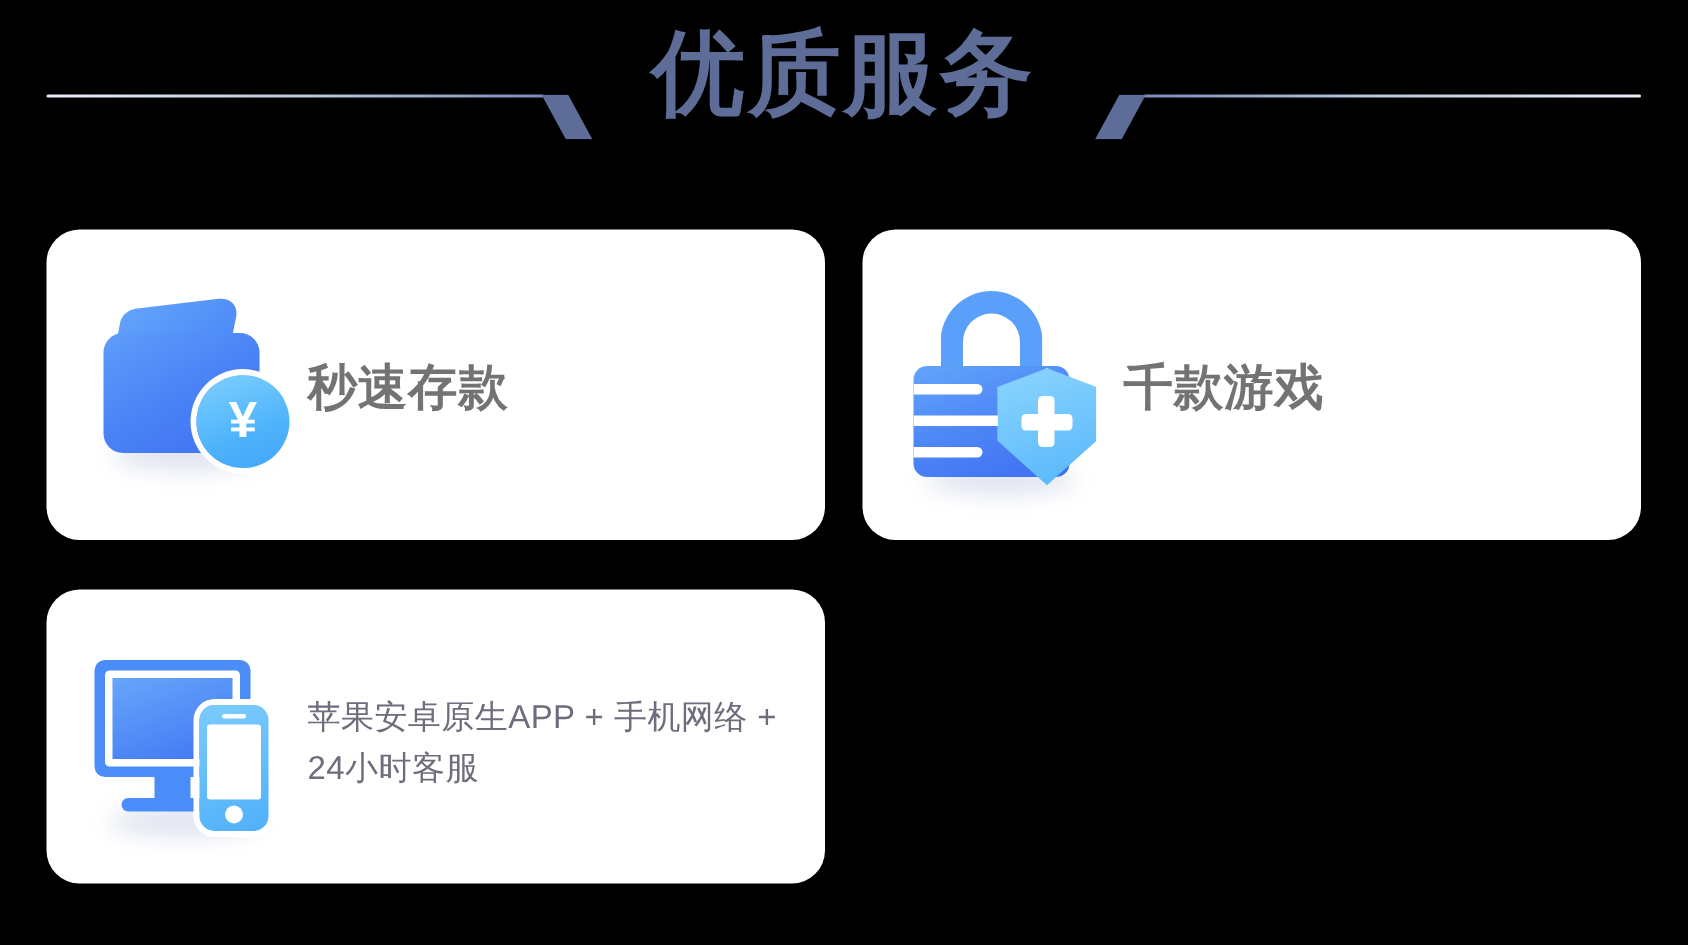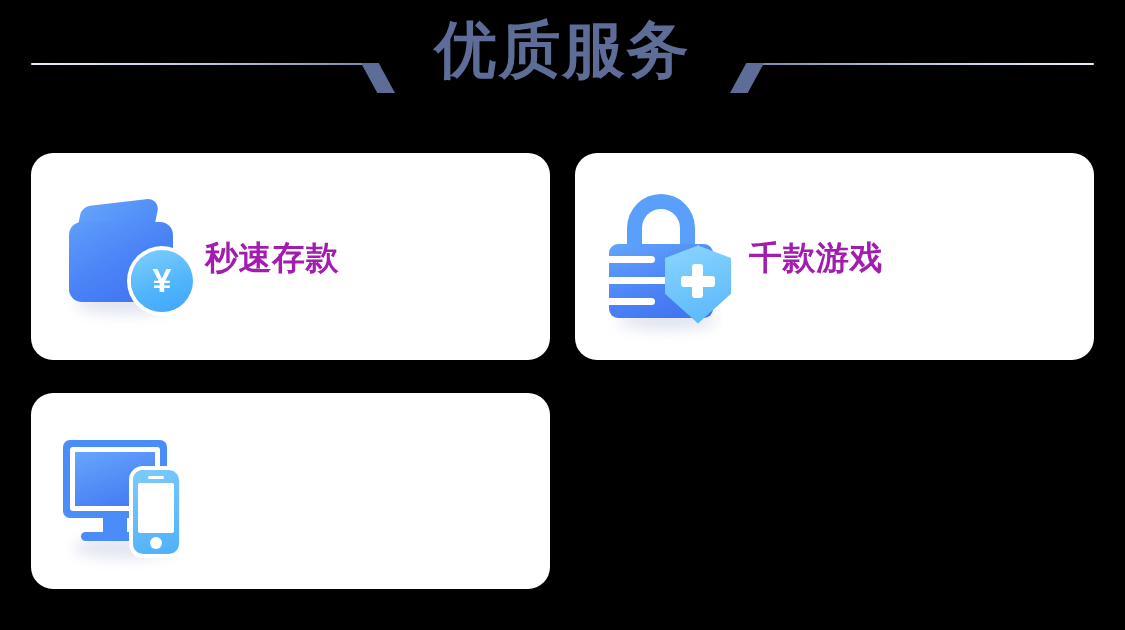--- a/index.html
+++ b/index.html
@@ -124,21 +124,21 @@
     height: 138px;
     position: relative;
     margin-right: 8px;
   }
 
   .card-text { padding-top: 2px; }
 
   .card-title {
     font-size: 33px;
     font-weight: bold;
-    color: #a21caf;
+    color: #737373;
     line-height: 42px;
     letter-spacing: 0.5px;
     white-space: nowrap;
   }
 
   .card-desc {
     font-size: 22px;
     color: #6d6d7d;
     line-height: 34px;
     letter-spacing: 0.3px;
@@ -405,16 +405,17 @@
       </div>
       <div class="mon-neck"></div>
       <div class="mon-base"></div>
       <div class="phone">
         <div class="ph-speaker"></div>
         <div class="ph-screen"></div>
         <div class="ph-home"></div>
       </div>
     </div>
     <div class="card-text">
+      <div class="card-desc narrow">苹果安卓原生APP + 手机网络 + 24小时客服</div>
     </div>
   </div>
 
 </div>
 
 </body></html>

